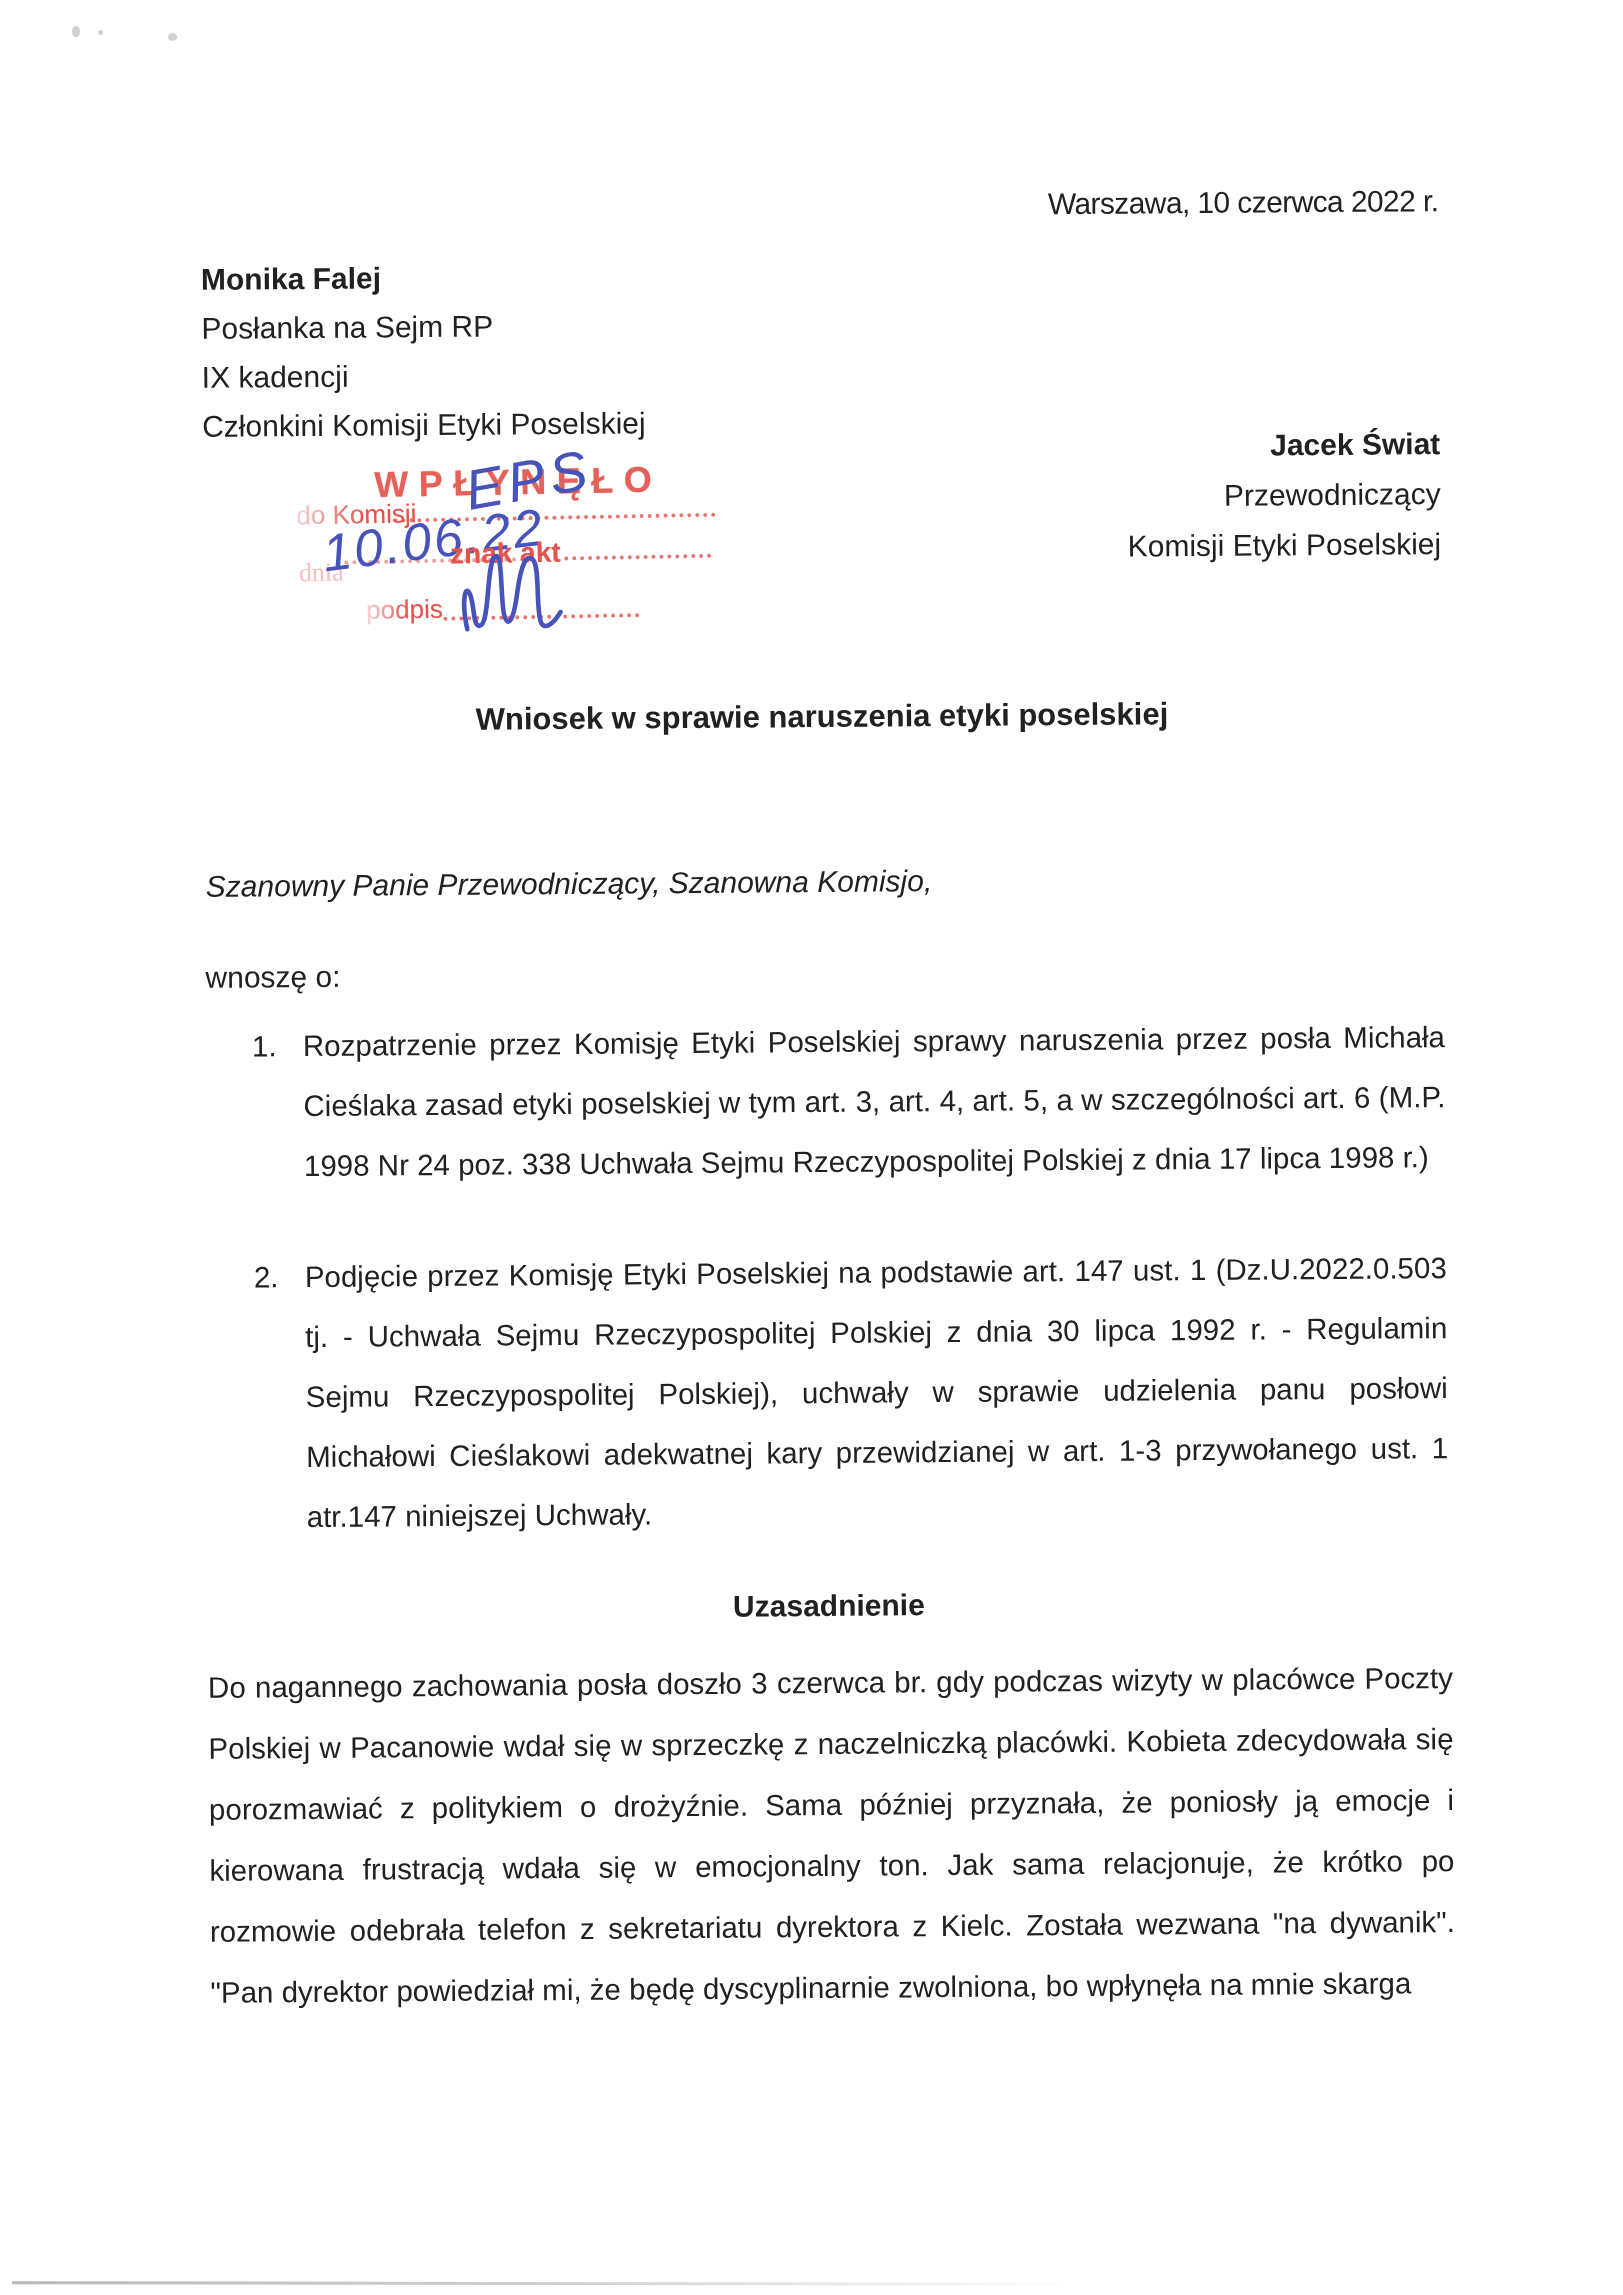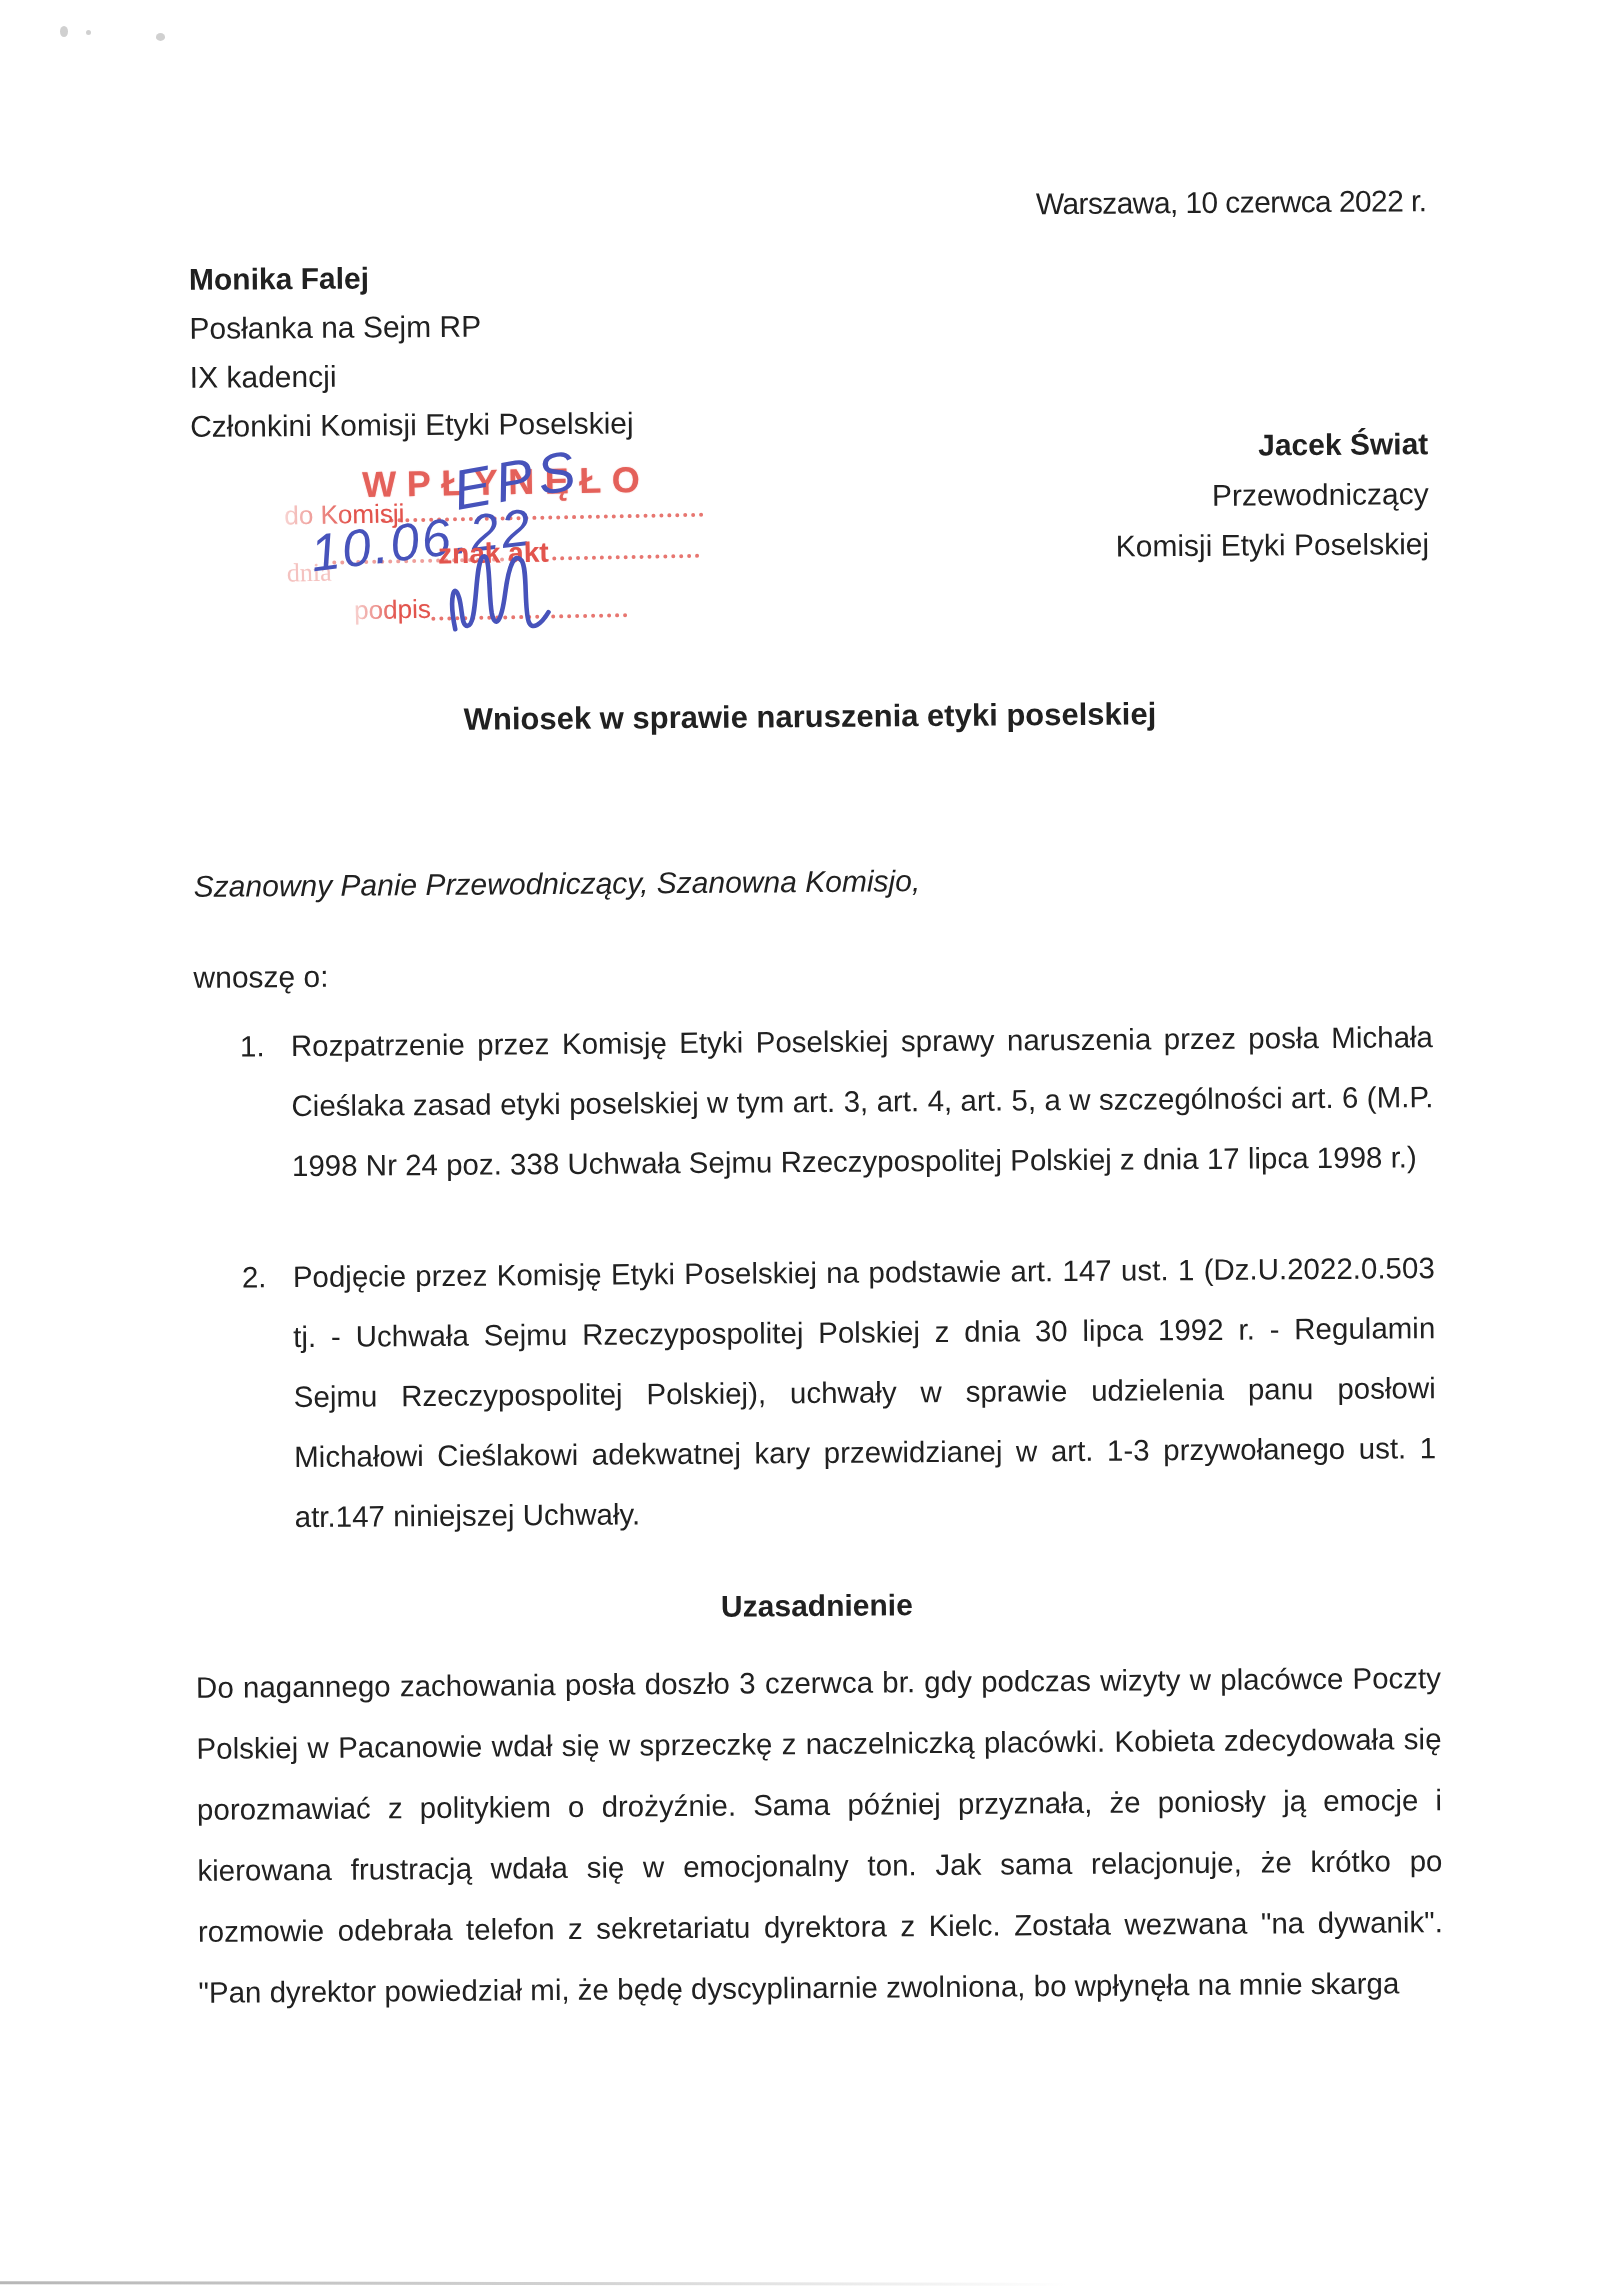--- a/index.html
+++ b/index.html
@@ -9,20 +9,21 @@
     color: #212121;
     width: 1623px;
     height: 2295px;
     position: relative;
     overflow: hidden;
   }
   #page {
     position: absolute;
     inset: 0;
     background: #ffffff;
+    margin-left: 12px;
   }
   
   #scan-content {
     position: absolute;
     inset: 0;
     transform: rotate(-0.45deg);
     transform-origin: 50% 40%;
   }
   .txt { font-size: 29.5px; letter-spacing: -0.02em; line-height: 1.0; }
 

